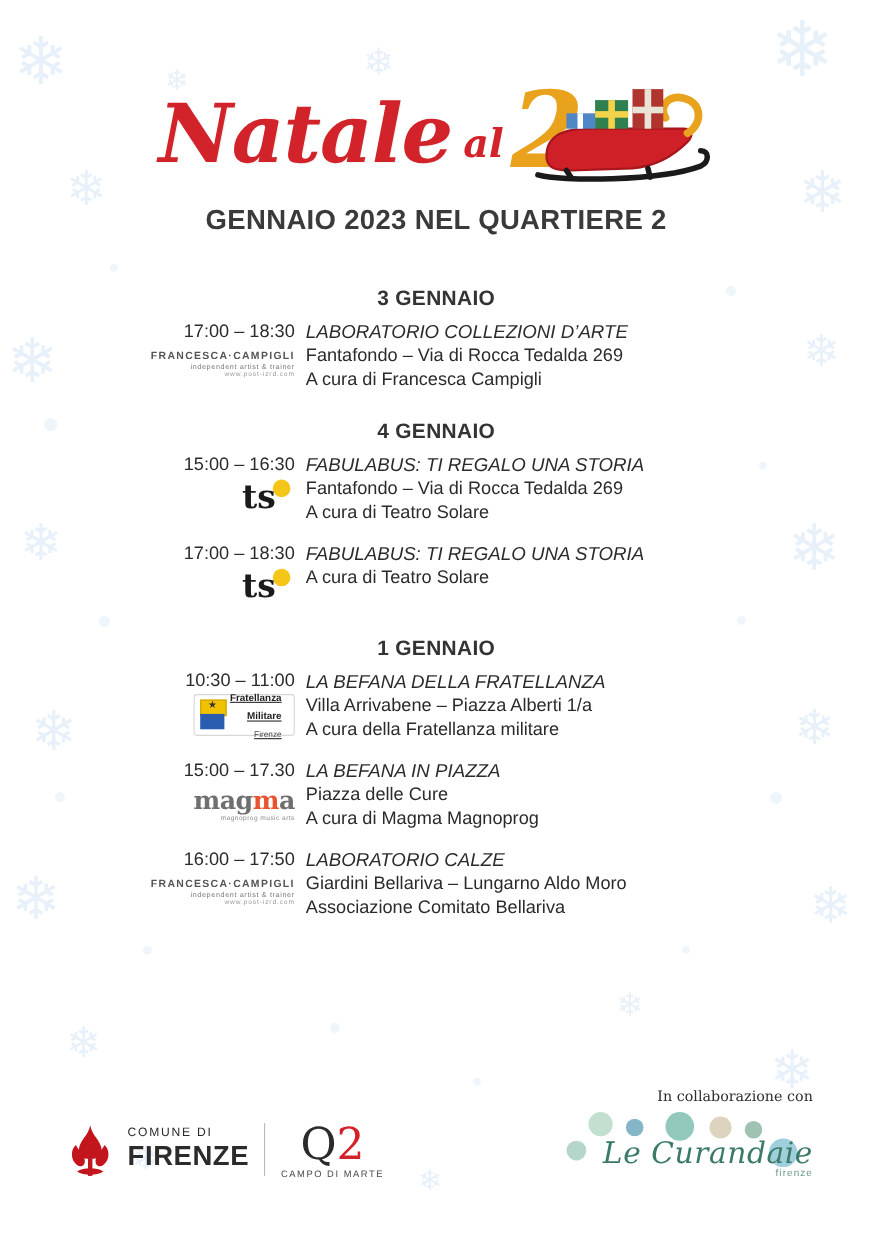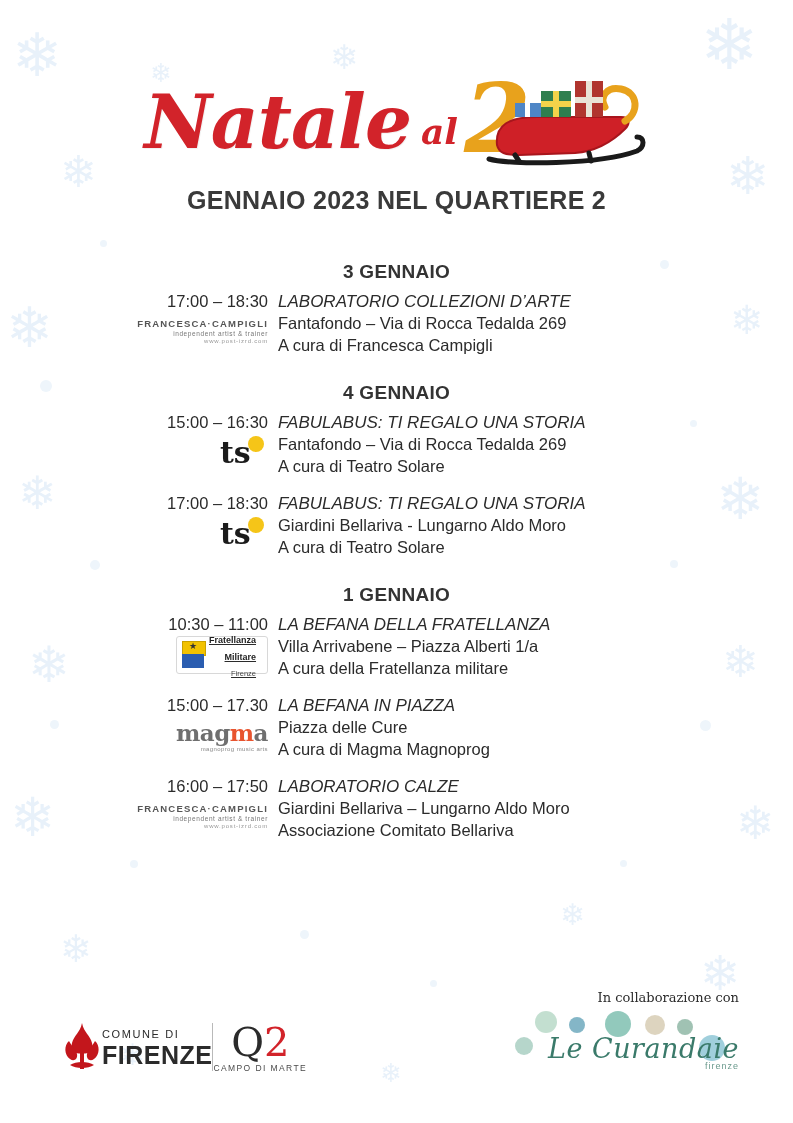--- a/index.html
+++ b/index.html
@@ -248,21 +248,21 @@
     left: 0;
     right: 0;
     bottom: 42px;
     height: 110px;
   }
   .footer-left {
     position: absolute;
     left: 62px;
     bottom: 8px;
     display: flex;
-    align-items: center;
+    gap: 14px;
   }
   .giglio {
     width: 40px;
     height: 52px;
     position: relative;
   }
   .comune-txt { line-height: 1.05; }
   .comune-txt .c1 { font-size: 11px; letter-spacing: 1.6px; color: #2b2b2b; }
   .comune-txt .c2 { font-size: 25px; font-weight: bold; letter-spacing: 0.5px; color: #2b2b2b; }
   .vrule { width: 1px; height: 48px; background: #b9b9b9; }
@@ -428,21 +428,20 @@
           <div class="event-time">17:00  –  18:30</div>
           <div class="logo-slot">
             <div class="lg-solare">
               <span class="sun"></span>
               <span class="tsmark">ts</span>
             </div>
           </div>
         </div>
         <div class="event-right">
           <div class="event-name">FABULABUS: TI REGALO UNA STORIA</div>
-          <div class="event-place">Giardini Bellariva - Lungarno Aldo Moro</div>
           <div class="event-org">A cura di Teatro Solare</div>
         </div>
       </div>
 
     </div>
 
     <div class="day-title">1 GENNAIO</div>
     <div class="day-block">
 
       <div class="event">

